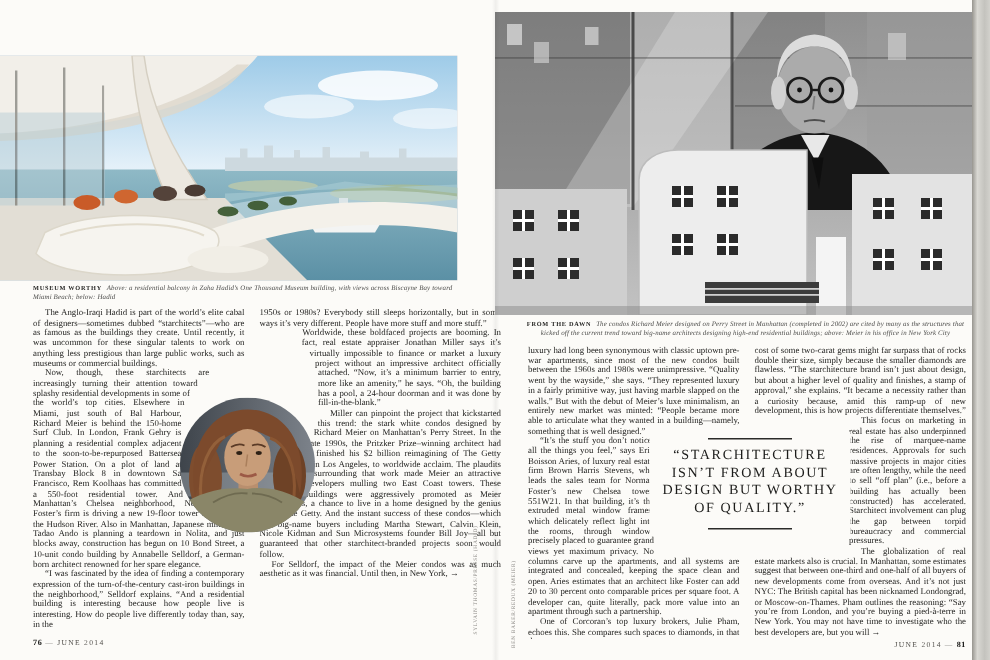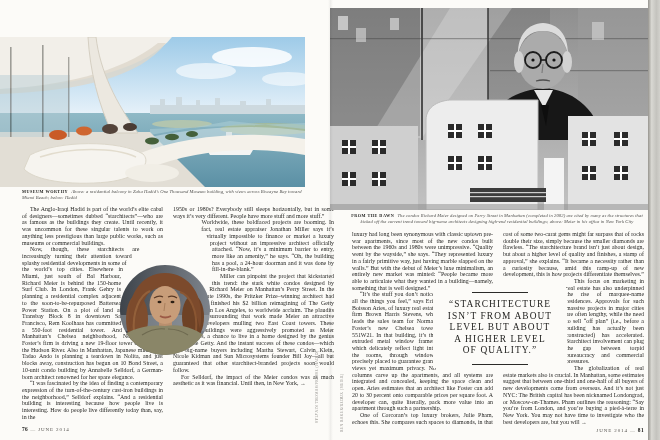--- a/index.html
+++ b/index.html
@@ -308,22 +308,21 @@
       <p>cost of some two-carat gems might far surpass that of rocks double their size, simply because the smaller diamonds are flawless. “The starchitecture brand isn’t just about design, but about a higher level of quality and finishes, a stamp of approval,” she explains. “It became a necessity rather than a curiosity because, amid this ramp-up of new development, this is how projects differentiate themselves.”</p>
       <p class="ind"><span class="sp sp-quote-r"></span><span>This focus on marketing in real estate has also underpinned the rise of marquee-name residences. Approvals for such massive projects in major cities are often lengthy, while the need to sell “off plan” (i.e., before a building has actually been constructed) has accelerated. Starchitect involvement can plug the gap between torpid bureaucracy and commercial pressures.</span></p>
       <p class="ind">The globalization of real estate markets also is crucial. In Manhattan, some estimates suggest that between one-third and one-half of all buyers of new developments come from overseas. And it’s not just NYC: The British capital has been nicknamed Londongrad, or Moscow-on-Thames. Pham outlines the reasoning: “Say you’re from London, and you’re buying a pied-à-terre in New York. You may not have time to investigate who the best developers are, but you will →</p>
     </div>
   </div>
 
   <div class="pull-quote">
     <div class="rule top"></div>
     <div>“STARCHITECTURE</div>
     <div>ISN’T FROM ABOUT</div>
-    <div>LEVEL BUT ABOUT</div>
-    <div>A HIGHER LEVEL</div>
+    <div>DESIGN BUT WORTHY</div>
     <div>OF QUALITY.”</div>
     <div class="rule bottom"></div>
   </div>
 
   <div class="footer footer-right">
     <span>JUNE 2014</span><span class="dash">—</span><b>81</b>
   </div>
   <div class="credit credit-meier">BEN BAKER/REDUX (MEIER)</div>
 
   <div class="gutter"></div>

